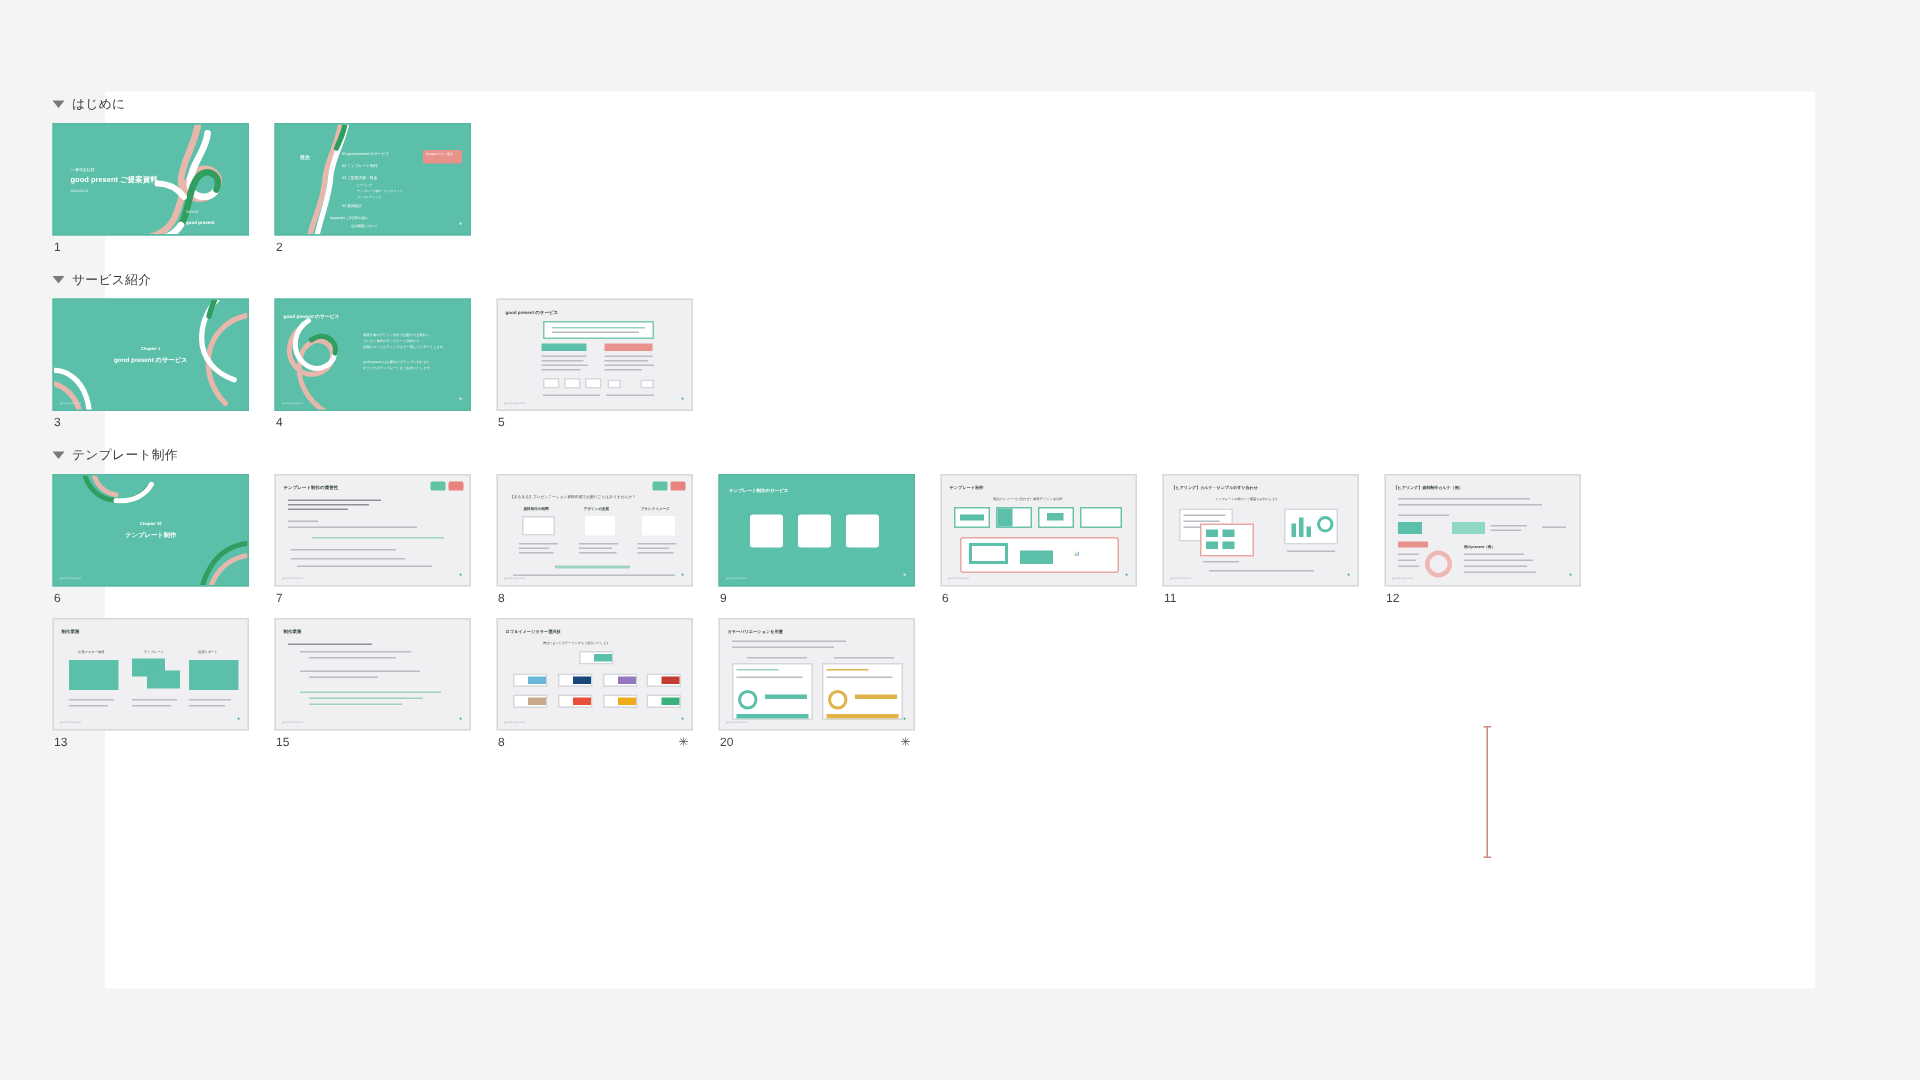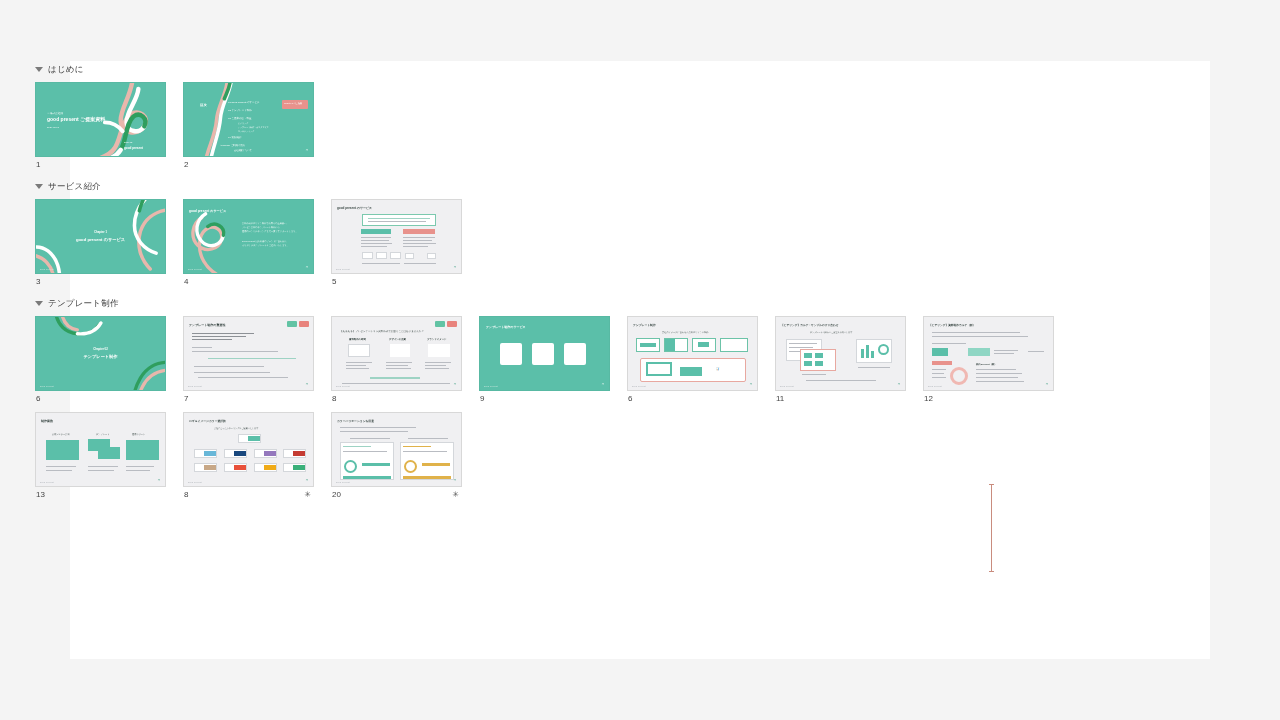--- a/index.html
+++ b/index.html
@@ -465,20 +465,38 @@
             <div class="ln" style="left:90px;top:57px;width:24px;"></div>
             <div class="footer-mini">good present</div>
             <div class="badge">◔</div>
           </div>
           <div class="num">
             <span>13</span>
           </div>
         </div>
 
 
+        <div class="thumb-cell">
+          <div class="thumb light">
+            <div class="txt dk" style="left:5px;top:6px;font-size:3px;font-weight:bold;">制作業務</div>
+            <div class="ln dark" style="left:8px;top:16px;width:56px;"></div>
+            <div class="ln" style="left:16px;top:21px;width:74px;"></div>
+            <div class="ln" style="left:22px;top:25px;width:58px;"></div>
+            <div class="ln" style="left:16px;top:34px;width:80px;"></div>
+            <div class="ln" style="left:22px;top:38px;width:46px;"></div>
+            <div class="ln green" style="left:16px;top:48px;width:94px;"></div>
+            <div class="ln green" style="left:22px;top:52px;width:76px;"></div>
+            <div class="ln green" style="left:22px;top:56px;width:62px;"></div>
+            <div class="footer-mini">good present</div>
+            <div class="badge">◔</div>
+          </div>
+          <div class="num">
+            <span>15</span>
+          </div>
+        </div>
 
 
         <div class="thumb-cell">
           <div class="thumb light">
             <div class="txt dk" style="left:5px;top:6px;font-size:2.8px;font-weight:bold;">ロゴ＆イメージカラー選択肢</div>
             <div class="txt dk" style="left:30px;top:14px;font-size:2.1px;">貴社に合ったカラーリングをご提案いたします</div>
             <div class="bx-white" style="left:54px;top:21px;width:23px;height:9px;"></div>
             <div style="position:absolute;left:64px;top:23px;width:12px;height:5px;background:#5bbfa9;"></div>
             <div class="bx-white" style="left:10px;top:36px;width:23px;height:9px;"></div>
             <div style="position:absolute;left:20px;top:38px;width:12px;height:5px;background:#68b7d8;"></div>

